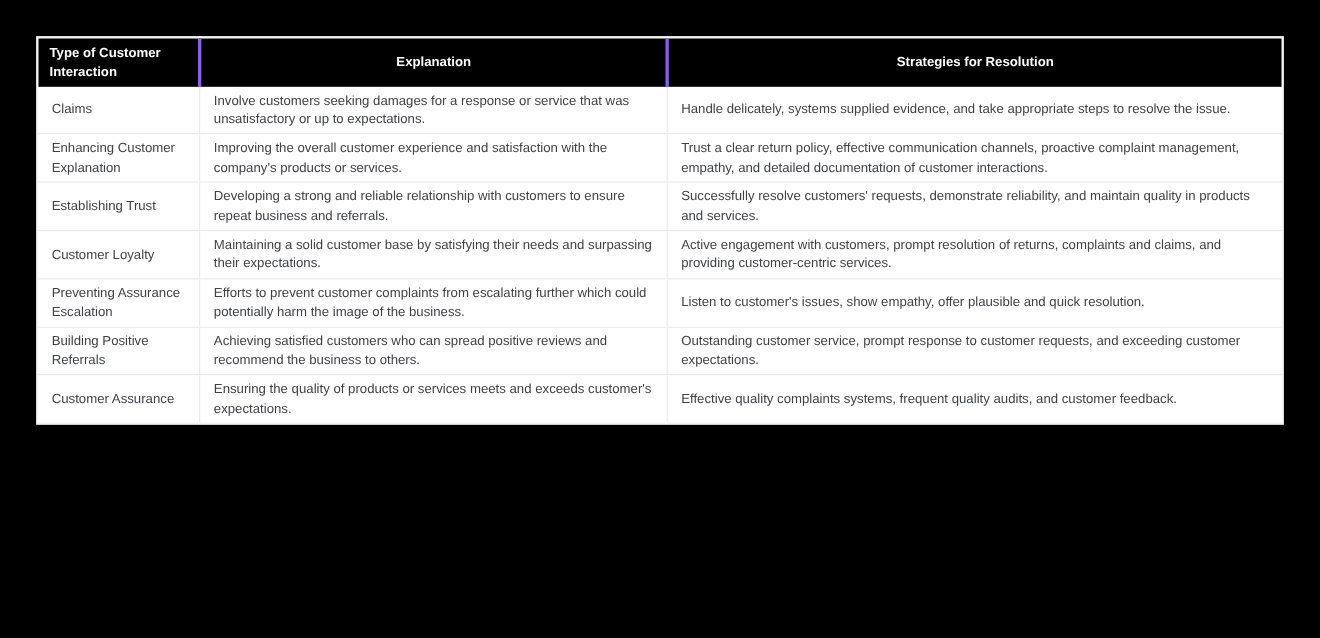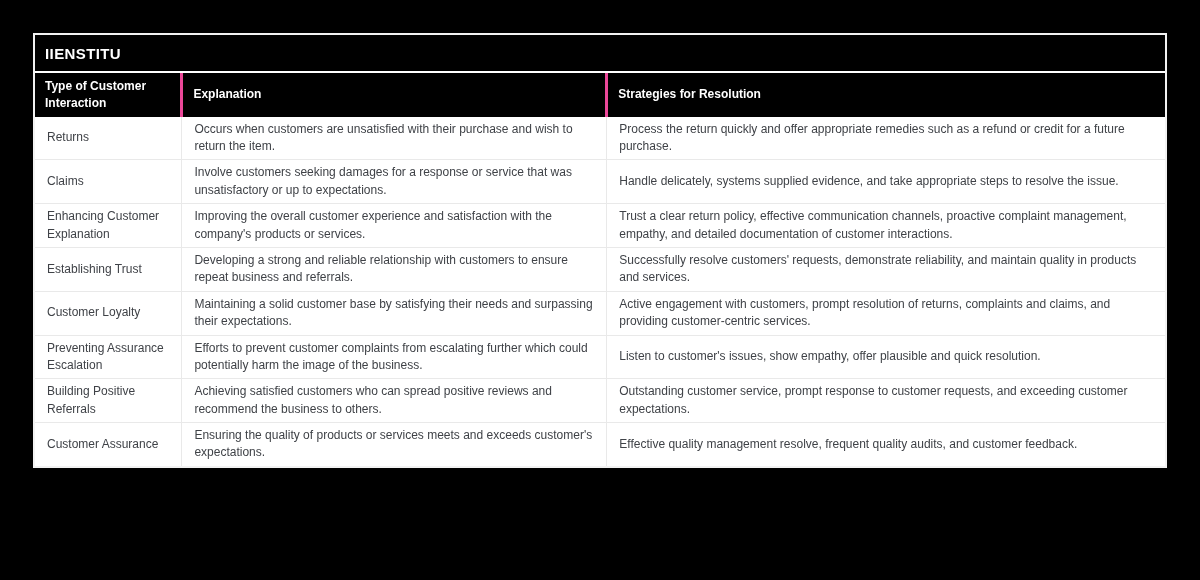--- a/index.html
+++ b/index.html
@@ -46,21 +46,22 @@
     font-size: 12px;
     font-weight: bold;
     text-align: left;
     vertical-align: middle;
     padding: 5px 10px;
     height: 40px;
     box-sizing: border-box;
     line-height: 1.4;
   }
   table.interactions thead th + th {
-    border-left: 3px solid #ec4899;
+    border-left: 3px solid #8b5cf6;
+    text-align: center;
   }
   table.interactions tbody td {
     font-size: 12px;
     color: #3f4247;
     background: #ffffff;
     vertical-align: middle;
     padding: 4px 12px;
     height: 43px;
     box-sizing: border-box;
     line-height: 1.45;
@@ -70,42 +71,34 @@
     border-left: 1px solid #e9e9e9;
   }
   table.interactions tbody tr:last-child td {
     border-bottom: none;
   }
 </style>
 </head>
 <body>
 
 <div class="sheet">
-  <div class="title-bar">
-    <span class="brand">IIENSTITU</span>
-  </div>
   <table class="interactions">
     <colgroup>
       <col class="c1">
         <col class="c2">
         <col class="c3">
     </colgroup>
     <thead>
       <tr>
         <th>Type of Customer Interaction</th>
         <th>Explanation</th>
         <th>Strategies for Resolution</th>
       </tr>
     </thead>
     <tbody>
-      <tr>
-        <td>Returns</td>
-        <td>Occurs when customers are unsatisfied with their purchase and wish to return the item.</td>
-        <td>Process the return quickly and offer appropriate remedies such as a refund or credit for a future purchase.</td>
-      </tr>
       <tr>
         <td>Claims</td>
         <td>Involve customers seeking damages for a response or service that was unsatisfactory or up to expectations.</td>
         <td>Handle delicately, systems supplied evidence, and take appropriate steps to resolve the issue.</td>
       </tr>
       <tr>
         <td>Enhancing Customer Explanation</td>
         <td>Improving the overall customer experience and satisfaction with the company's products or services.</td>
         <td>Trust a clear return policy, effective communication channels, proactive complaint management, empathy, and detailed documentation of customer interactions.</td>
       </tr>
@@ -125,17 +118,17 @@
         <td>Listen to customer's issues, show empathy, offer plausible and quick resolution.</td>
       </tr>
       <tr>
         <td>Building Positive Referrals</td>
         <td>Achieving satisfied customers who can spread positive reviews and recommend the business to others.</td>
         <td>Outstanding customer service, prompt response to customer requests, and exceeding customer expectations.</td>
       </tr>
       <tr>
         <td>Customer Assurance</td>
         <td>Ensuring the quality of products or services meets and exceeds customer's expectations.</td>
-        <td>Effective quality management resolve, frequent quality audits, and customer feedback.</td>
+        <td>Effective quality complaints systems, frequent quality audits, and customer feedback.</td>
       </tr>
     </tbody>
   </table>
 </div>
 
 </body></html>

